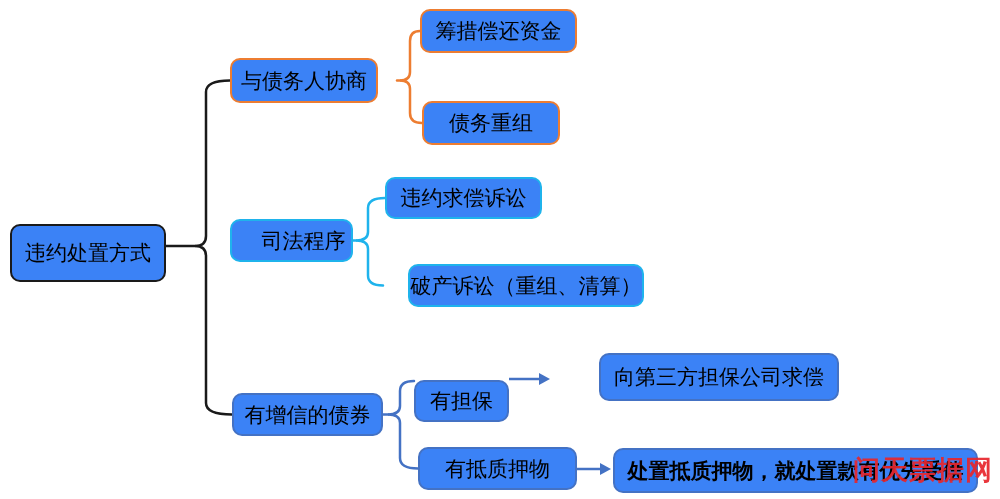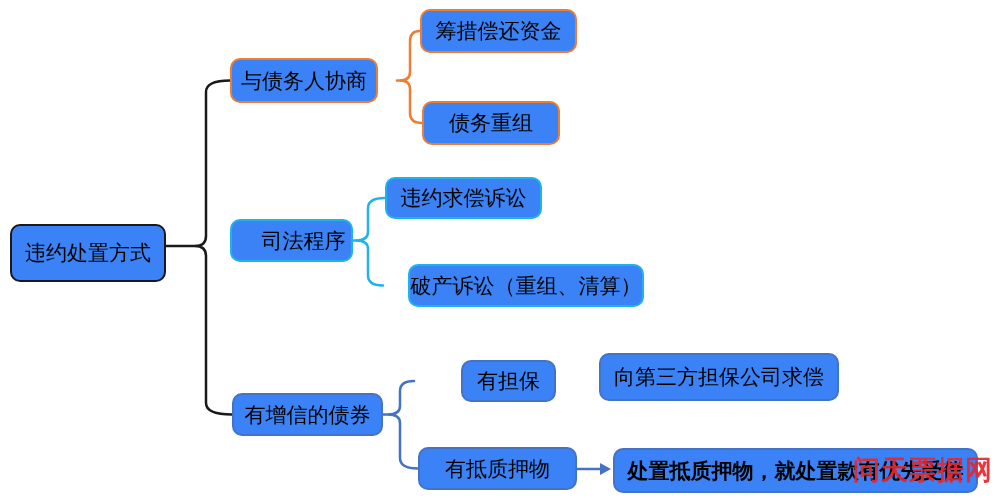--- a/index.html
+++ b/index.html
@@ -73,20 +73,20 @@
 
   <div class="node" style="left: 230px; top: 58px; width: 148px; height: 45px; border-color: rgb(237, 125, 49);">与债务人协商</div>
   <div class="node" style="left: 420px; top: 9px; width: 157px; height: 44px; border-color: rgb(237, 125, 49);">筹措偿还资金</div>
   <div class="node" style="left: 422px; top: 101px; width: 138px; height: 44px; border-color: rgb(237, 125, 49);">债务重组</div>
 
   <div class="node" style="left: 230px; top: 219px; width: 123px; height: 43px; border-color: rgb(31, 179, 236); padding-left: 24px;">司法程序</div>
   <div class="node" style="left: 385px; top: 177px; width: 157px; height: 42px; border-color: rgb(31, 179, 236);">违约求偿诉讼</div>
   <div class="node" style="left: 383px; top: 264px; width: 236px; height: 43px; border-color: rgb(31, 179, 236); margin-left: 25px;">破产诉讼（重组、清算）</div>
 
   <div class="node" style="left: 232px; top: 393px; width: 151px; height: 43px; border-color: rgb(68, 114, 196);">有增信的债券</div>
-  <div class="node" style="left: 414px; top: 360px; width: 95px; height: 42px; border-color: rgb(68, 114, 196); margin-left: 47px;">有担保</div>
+  <div class="node" style="left: 414px; top: 380px; width: 95px; height: 42px; border-color: rgb(68, 114, 196);">有担保</div>
   <div class="node" style="left: 551px; top: 353px; width: 240px; height: 48px; border-color: rgb(68, 114, 196); margin-left: 48px;">向第三方担保公司求偿</div>
   <div class="node" style="left: 418px; top: 447px; width: 159px; height: 43px; border-color: rgb(68, 114, 196);">有抵质押物</div>
   <div class="node" style="left: 613px; top: 448px; width: 365px; height: 45px; border-color: rgb(68, 114, 196); font-weight: bold;">处置抵质押物，就处置款有优先受偿</div>
 
   <div class="watermark" style="left: 853px; top: 452px; color: rgb(232, 38, 44);">问天票据网</div>
 
 </div>
 
 </body></html>

